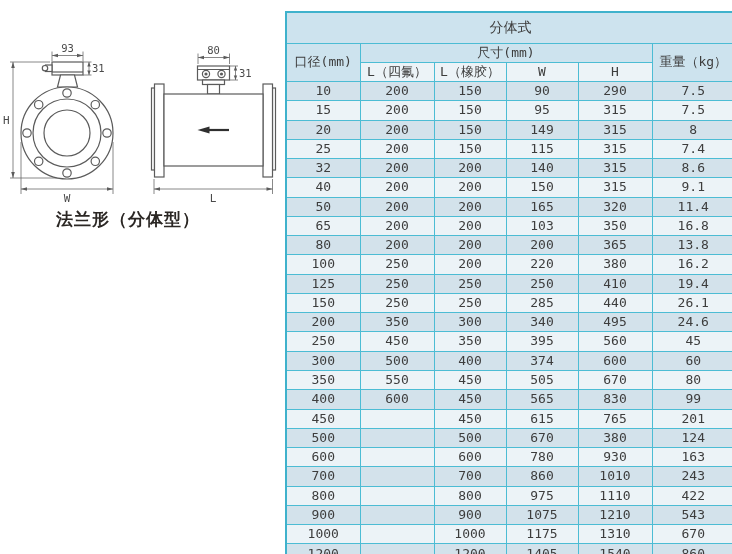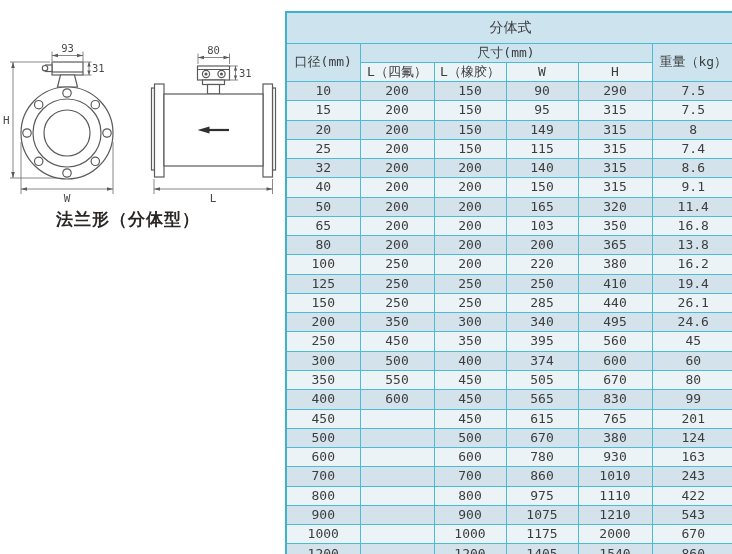--- a/index.html
+++ b/index.html
@@ -361,21 +361,21 @@
             <td>900</td>
             <td>1075</td>
             <td>1210</td>
             <td>543</td>
           </tr>
           <tr class="light">
             <td>1000</td>
             <td></td>
             <td>1000</td>
             <td>1175</td>
-            <td>2000</td>
+            <td>1310</td>
             <td>670</td>
           </tr>
           <tr class="dark">
             <td>1200</td>
             <td></td>
             <td>1200</td>
             <td>1405</td>
             <td>1540</td>
             <td>860</td>
           </tr>

